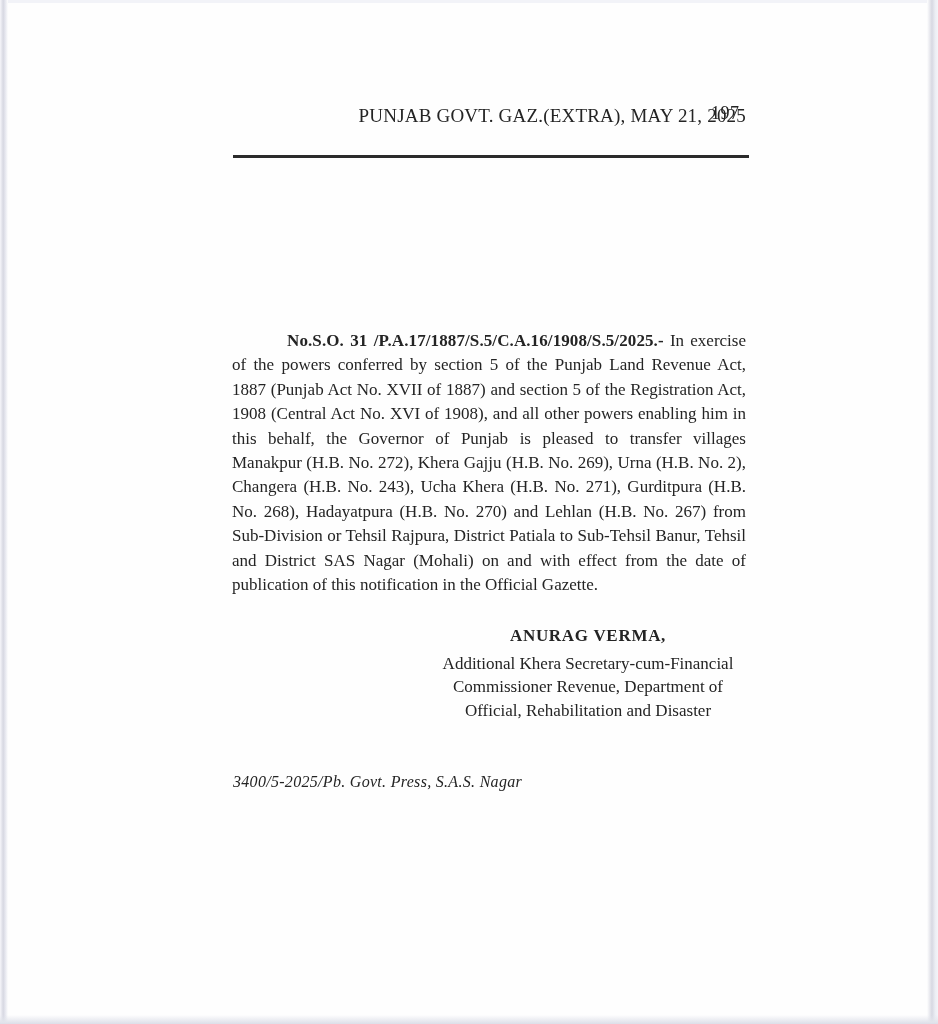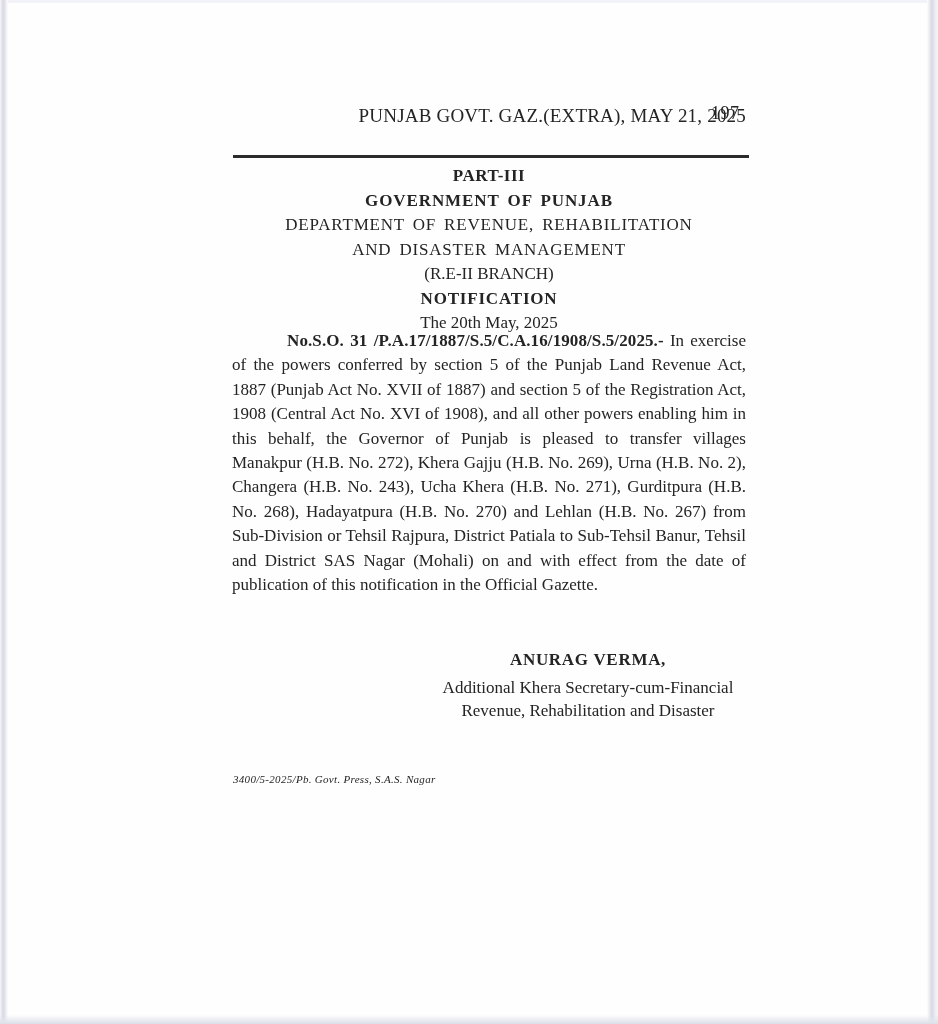--- a/index.html
+++ b/index.html
@@ -96,32 +96,31 @@
   .body-para b { letter-spacing: 0.1px; }
   .signature-block {
     position: absolute;
     top: 624px;
     left: 430px;
     width: 316px;
     text-align: center;
     font-size: 17px;
     line-height: 23.7px;
     white-space: nowrap;
-    margin-top: 24px;
   }
   .sig-name {
     font-weight: bold;
     letter-spacing: 0.7px;
     margin-bottom: 4px;
   }
   .press-line {
     position: absolute;
     top: 773px;
     left: 233px;
-    font-size: 11px;
+    font-size: 16px;
     font-style: italic;
     letter-spacing: 0.3px;
   }
 </style>
 </head>
 <body>
 
 <div class="page">
 
   <div class="edge-top"></div>
@@ -130,33 +129,25 @@
   <div class="edge-bottom"></div>
 
   <div class="page-number">197</div>
 
   <div class="header-block">
     <div>PUNJAB GOVT. GAZ.(EXTRA), MAY 21, 2025</div>
   </div>
 
   <div class="header-rule"></div>
 
-  <div class="headings-block">
-    <div class="h-bold h-part">PART-III</div>
-    <div class="h-bold h-gov">GOVERNMENT OF PUNJAB</div>
-    <div class="h-dept">DEPARTMENT OF REVENUE, REHABILITATION</div>
-    <div class="h-dept">AND DISASTER MANAGEMENT</div>
-    <div>(R.E-II BRANCH)</div>
-    <div class="h-bold h-notif">NOTIFICATION</div>
-    <div>The 20th May, 2025</div>
-  </div>
 
   <p class="body-para"><b>No.S.O. 31 /P.A.17/1887/S.5/C.A.16/1908/S.5/2025.-</b><span> In exercise of the powers conferred by section 5 of the Punjab Land Revenue Act, 1887 (Punjab Act No. XVII of 1887) and section 5 of the Registration Act, 1908 (Central Act No. XVI of 1908), and all other powers enabling him in this behalf, the Governor of Punjab is pleased to transfer villages Manakpur (H.B. No. 272), Khera Gajju (H.B. No. 269), Urna (H.B. No. 2), Changera (H.B. No. 243), Ucha Khera (H.B. No. 271), Gurditpura (H.B. No. 268), Hadayatpura (H.B. No. 270) and Lehlan (H.B. No. 267) from Sub-Division or Tehsil Rajpura, District Patiala to Sub-Tehsil Banur, Tehsil and District SAS Nagar (Mohali) on and with effect from the date of publication of this notification in the Official Gazette.</span></p>
 
   <div class="signature-block">
     <div class="sig-name">ANURAG VERMA,</div>
     <div>Additional Khera Secretary-cum-Financial</div>
-    <div>Revenue, Rehabilitation and Disaster</div>
+    <div>Commissioner Revenue, Department of</div>
+    <div>Official, Rehabilitation and Disaster</div>
   </div>
 
   <div class="press-line">3400/5-2025/Pb. Govt. Press, S.A.S. Nagar</div>
 
 </div>
 
 </body></html>

